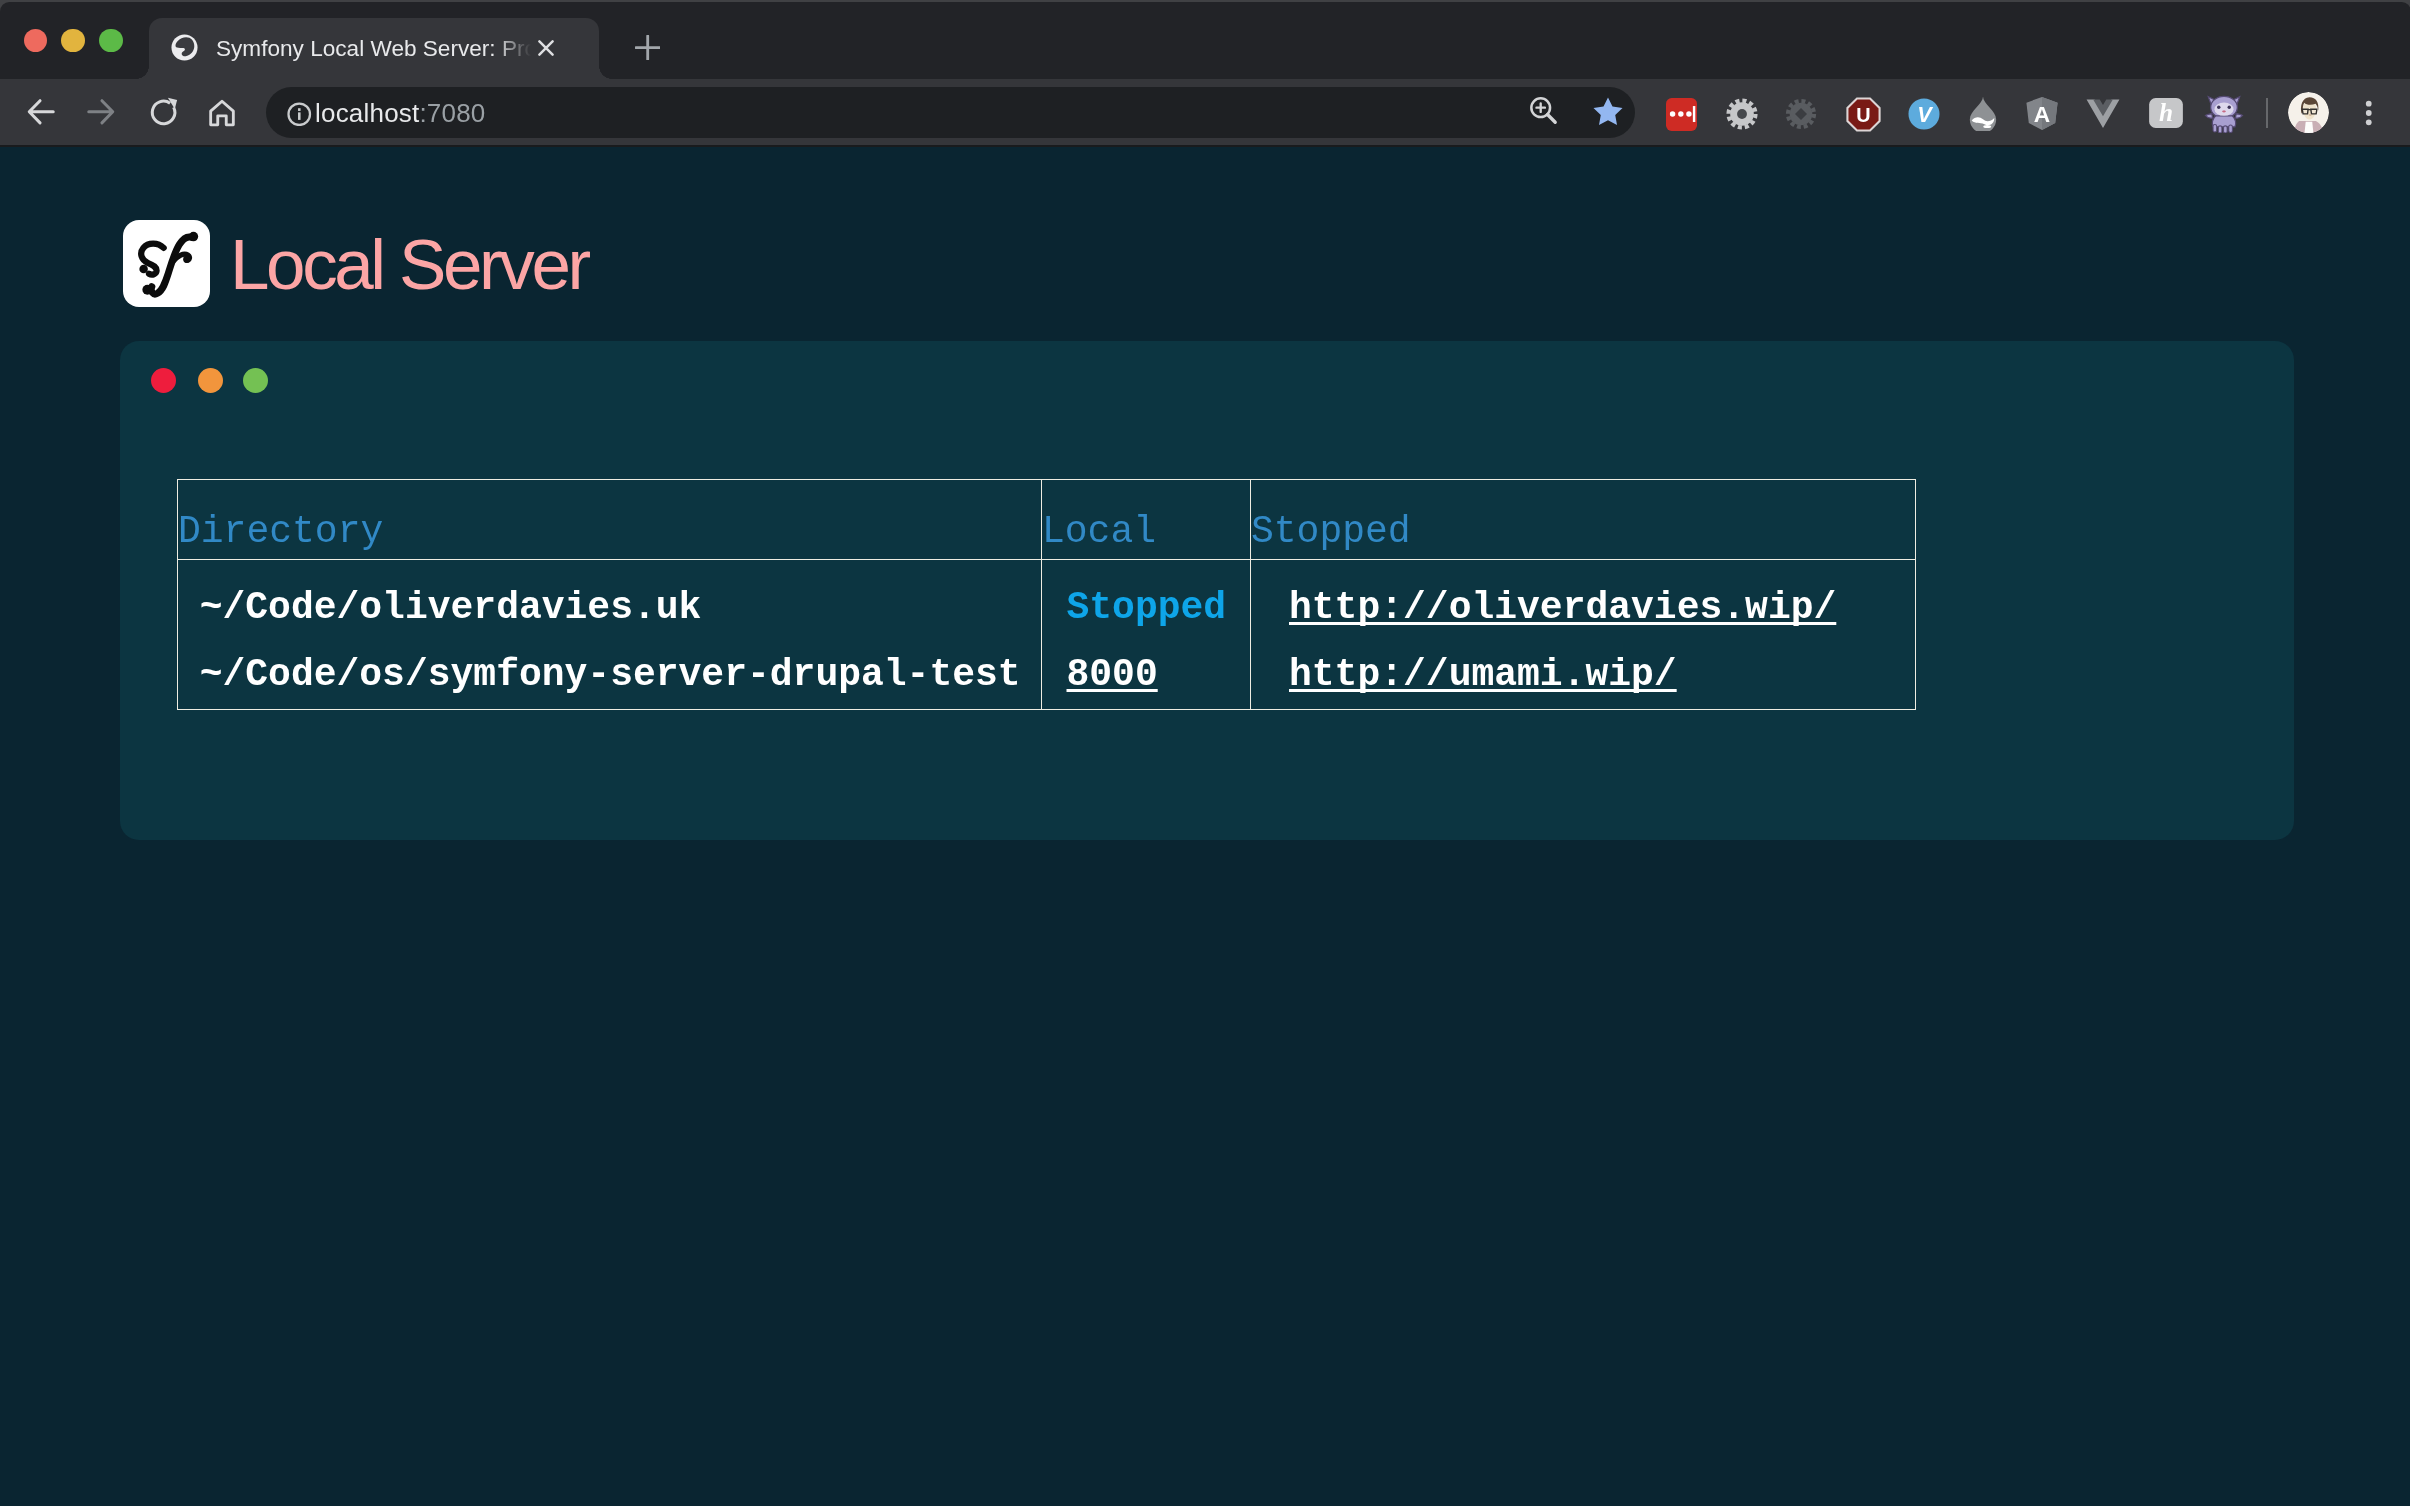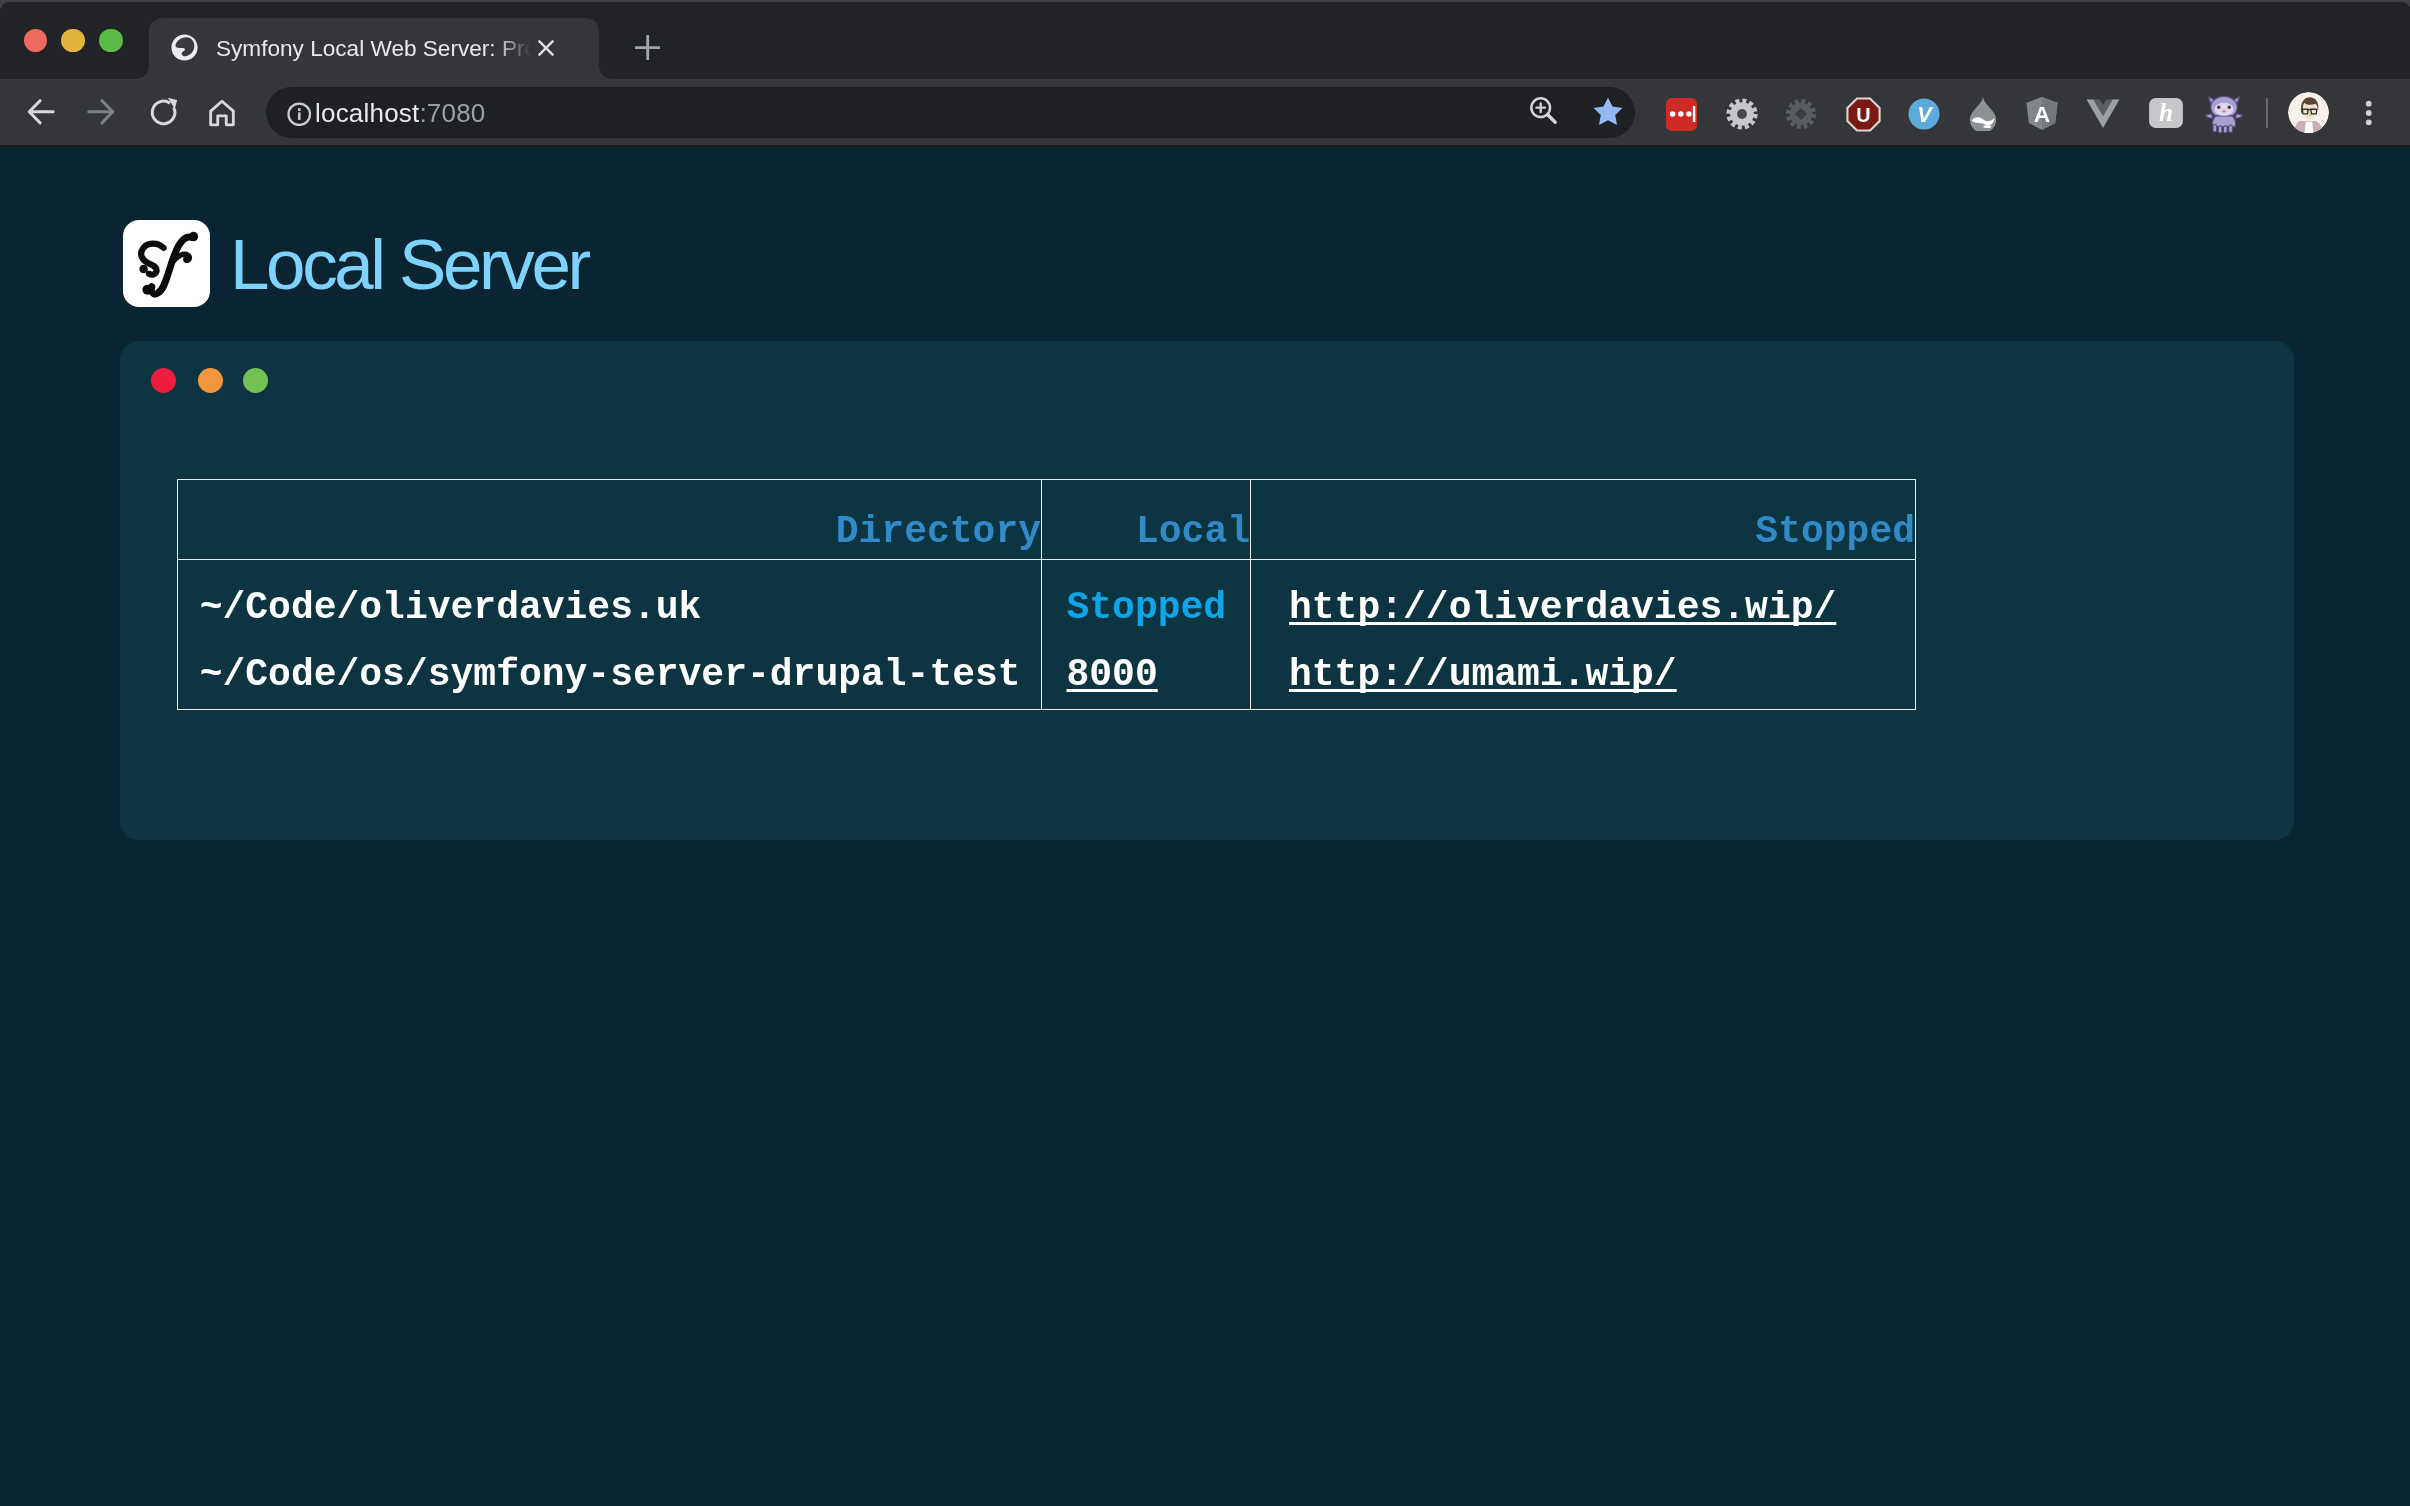--- a/index.html
+++ b/index.html
@@ -17,28 +17,28 @@
 .tab::after{content:"";position:absolute;right:-13px;bottom:0;width:13px;height:13px;background:radial-gradient(circle at 100% 0,rgba(0,0,0,0) 12.7px,#35363a 13px)}
 .tabtitle{position:absolute;left:67px;top:0;height:61px;line-height:62px;width:320px;font-size:22.6px;color:#e8e9eb;white-space:nowrap;overflow:hidden;-webkit-mask-image:linear-gradient(to right,#000 0,#000 279px,rgba(0,0,0,0) 315px)}
 .toolbar{position:absolute;top:79px;left:0;width:2411px;height:66px;background:#35363a}
 .pagewrap{position:absolute;top:145px;left:0;width:2411px;height:1362px;background:#0a2531;border-top:2.8px solid #191b1d}
 
 .pill{position:absolute;left:266px;top:7.5px;width:1369px;height:51px;border-radius:25.4px;background:#1e2023}
 .url{position:absolute;left:49px;top:0;height:51px;line-height:52px;font-size:26px;color:#e8e9eb;letter-spacing:0.2px}
 .url .dim{color:#9aa0a5}
 
 .sfbox{position:absolute;left:123px;top:73px;width:87px;height:87px;background:#fff;border-radius:16px}
-.ls{position:absolute;left:230px;top:77px;font-size:71px;letter-spacing:-3.4px;color:#7dd3fc}
+.ls{position:absolute;left:230px;top:77px;font-size:71px;letter-spacing:-3.4px;color:#fca5a5}
 .panel{position:absolute;left:120px;top:194px;width:2174px;height:499px;border-radius:19px;background:#0c3541}
 .dot{position:absolute;top:27px;width:25.4px;height:25.4px;border-radius:50%}
 .dot.r{left:31px;background:#ee1d3d}
 .dot.o{left:78px;background:#f2953c}
 .dot.g{left:123px;background:#74c153}
 table.tbl{position:absolute;left:57px;top:138px;width:1738px;border-collapse:collapse;table-layout:fixed;font-family:"Liberation Mono",monospace;font-weight:700;font-size:38px}
-.tbl th{height:80px;padding-top:24.5px;border:1.9px solid #efede2;color:#3189c6;font-weight:700;text-align:right}
+.tbl th{height:80px;padding-top:24.5px;border:1.9px solid #efede2;color:#3189c6;font-weight:400;text-align:left}
 .tbl td{border-left:1.9px solid #efede2;border-right:1.9px solid #efede2;color:#ffffff;line-height:67px;white-space:nowrap}
 .tbl tbody tr:first-child td{padding-top:14px}
 .tbl tbody tr:last-child td{padding-bottom:0.9px;border-bottom:1.9px solid #efede2}
 .tbl td.c1{padding-left:21.7px}
 .tbl td.c2{padding-left:24.5px}
 .tbl td.c3{padding-left:38px}
 .tbl td.gold{color:#0ea5e9}
 .lnk{text-decoration:underline;text-decoration-skip-ink:none;text-decoration-thickness:2.8px;text-underline-offset:3.8px}
 </style>
 </head>

